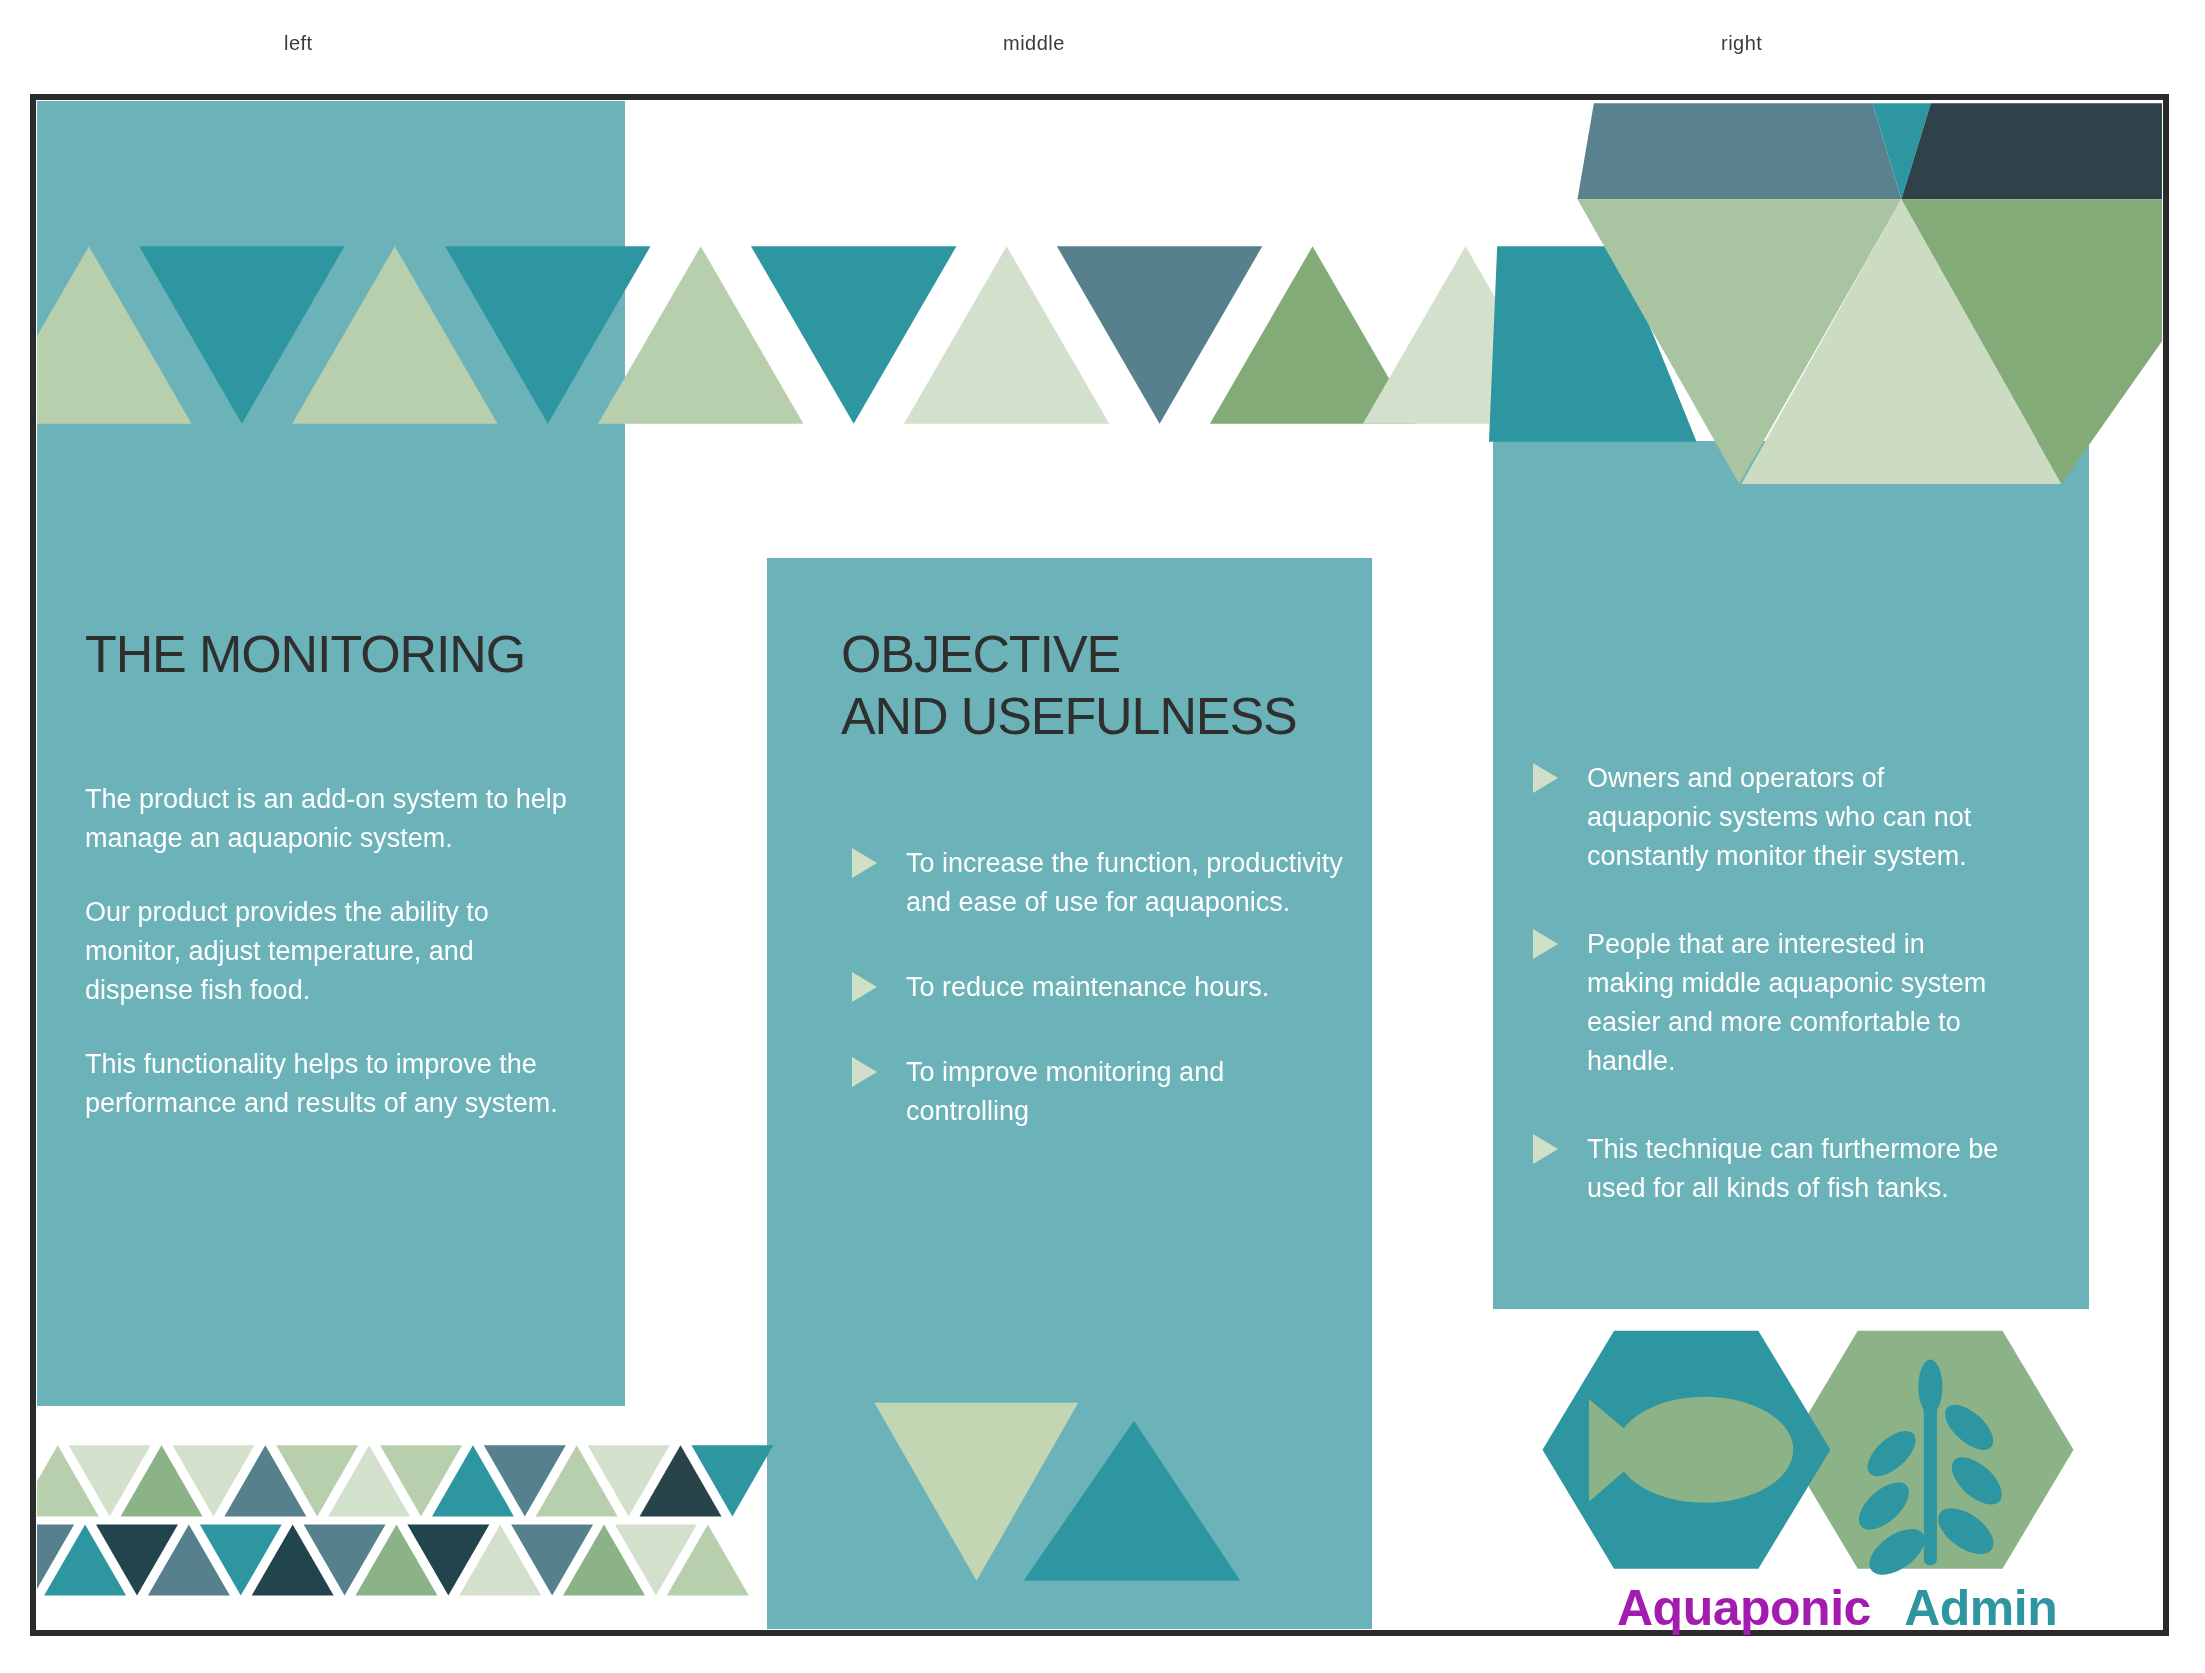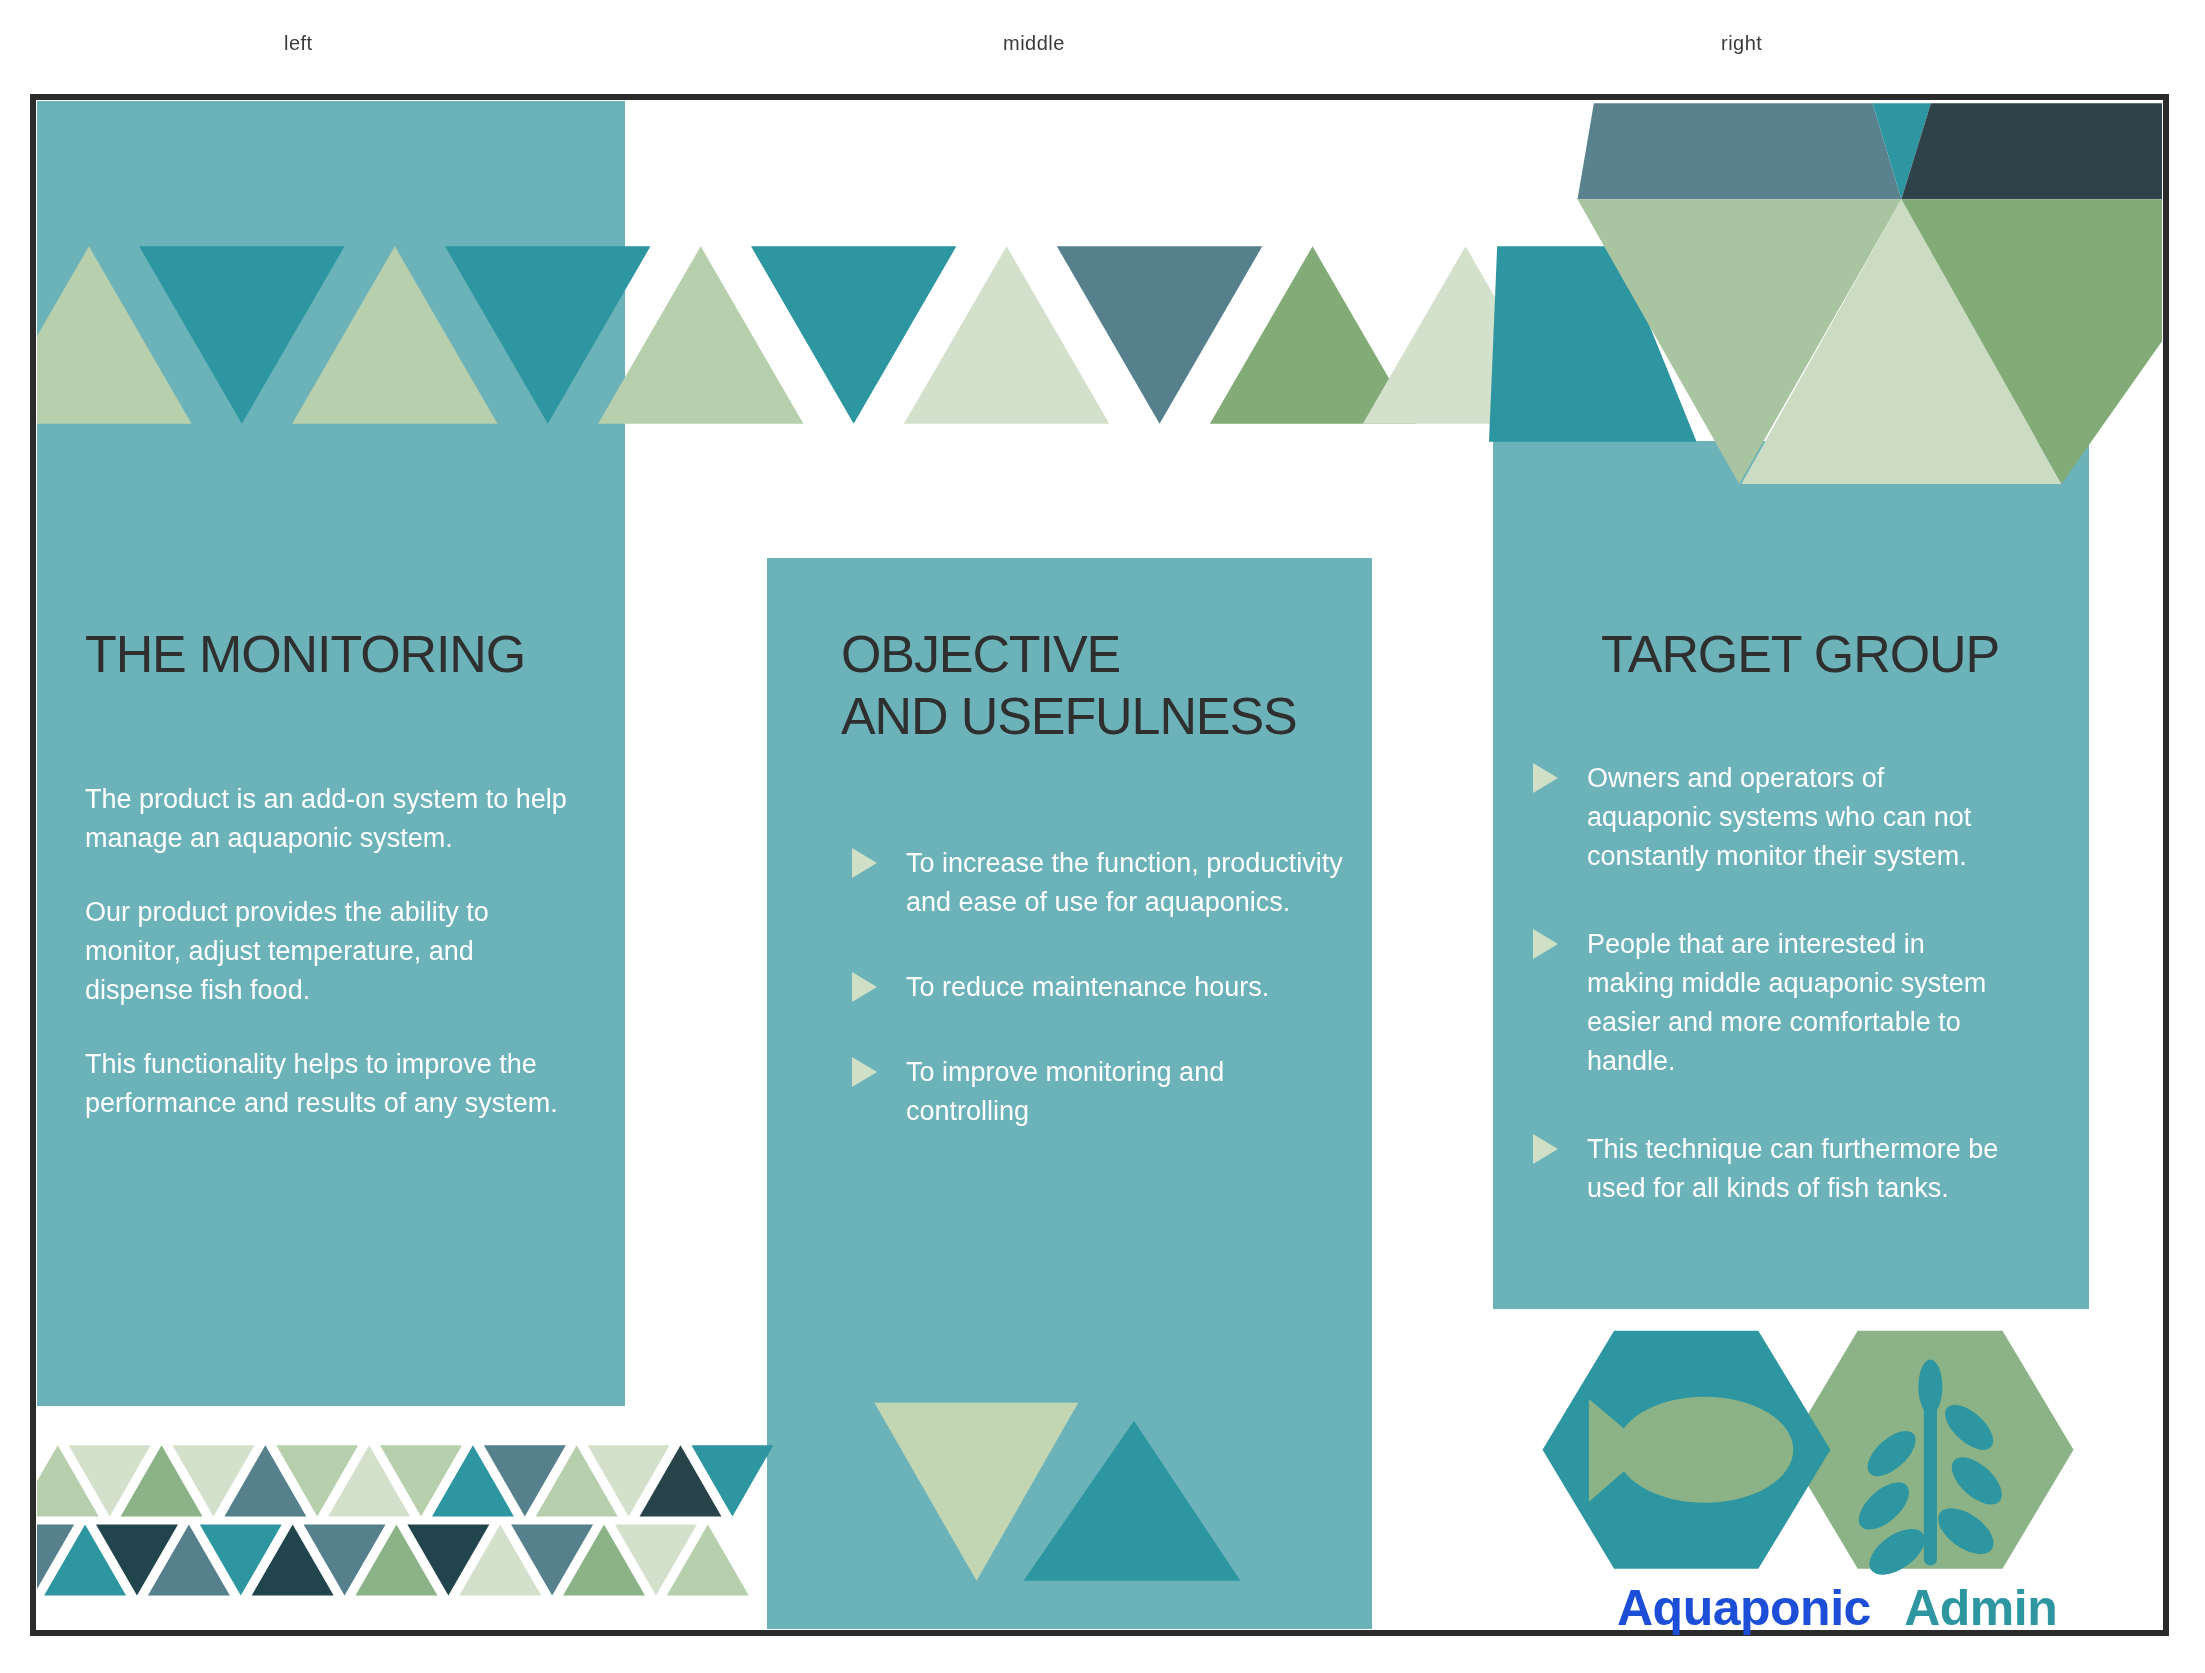--- a/index.html
+++ b/index.html
@@ -51,21 +51,21 @@
     border-left:25px solid #cfe0c6;
   }
   #bullets-middle{left:906px;top:844px;width:448px;}
   #bullets-right{left:1587px;top:759px;width:421px;}
   #bullets-right li{margin-bottom:49px;}
 
   .logo-text{
     position:absolute;left:1617px;top:1579px;width:492px;
     font-size:50px;font-weight:bold;letter-spacing:-0.5px;white-space:nowrap;
   }
-  .logo-text .primary{color:#1d4ed8;margin-top:40px;}
+  .logo-text .primary{color:#a21caf;margin-top:40px;}
   .logo-text .secondary{color:#2e96a0;margin-left:20px;}
 </style>
 </head>
 <body>
 
 <div class="page">
 
   <div class="fold-label" id="label-left">left</div>
   <div class="fold-label" id="label-middle">middle</div>
   <div class="fold-label" id="label-right">right</div>
@@ -164,21 +164,20 @@
   </div>
 
   <div class="panel-title" id="title-middle">OBJECTIVE
 AND USEFULNESS</div>
   <ul class="bullet-list body-copy" id="bullets-middle">
     <li>To increase the function, productivity and ease of use for aquaponics.</li>
     <li>To reduce maintenance hours.</li>
     <li>To improve monitoring and controlling</li>
   </ul>
 
-  <div class="panel-title" id="title-right">TARGET GROUP</div>
   <ul class="bullet-list body-copy" id="bullets-right">
     <li>Owners and operators of aquaponic systems who can not constantly monitor their system.</li>
     <li>People that are interested in making middle aquaponic system easier and more comfortable to handle.</li>
     <li>This technique can furthermore be used for all kinds of fish tanks.</li>
   </ul>
 
   <div class="logo-text">
     <span class="primary">Aquaponic </span><span class="secondary">Admin</span>
   </div>
 

